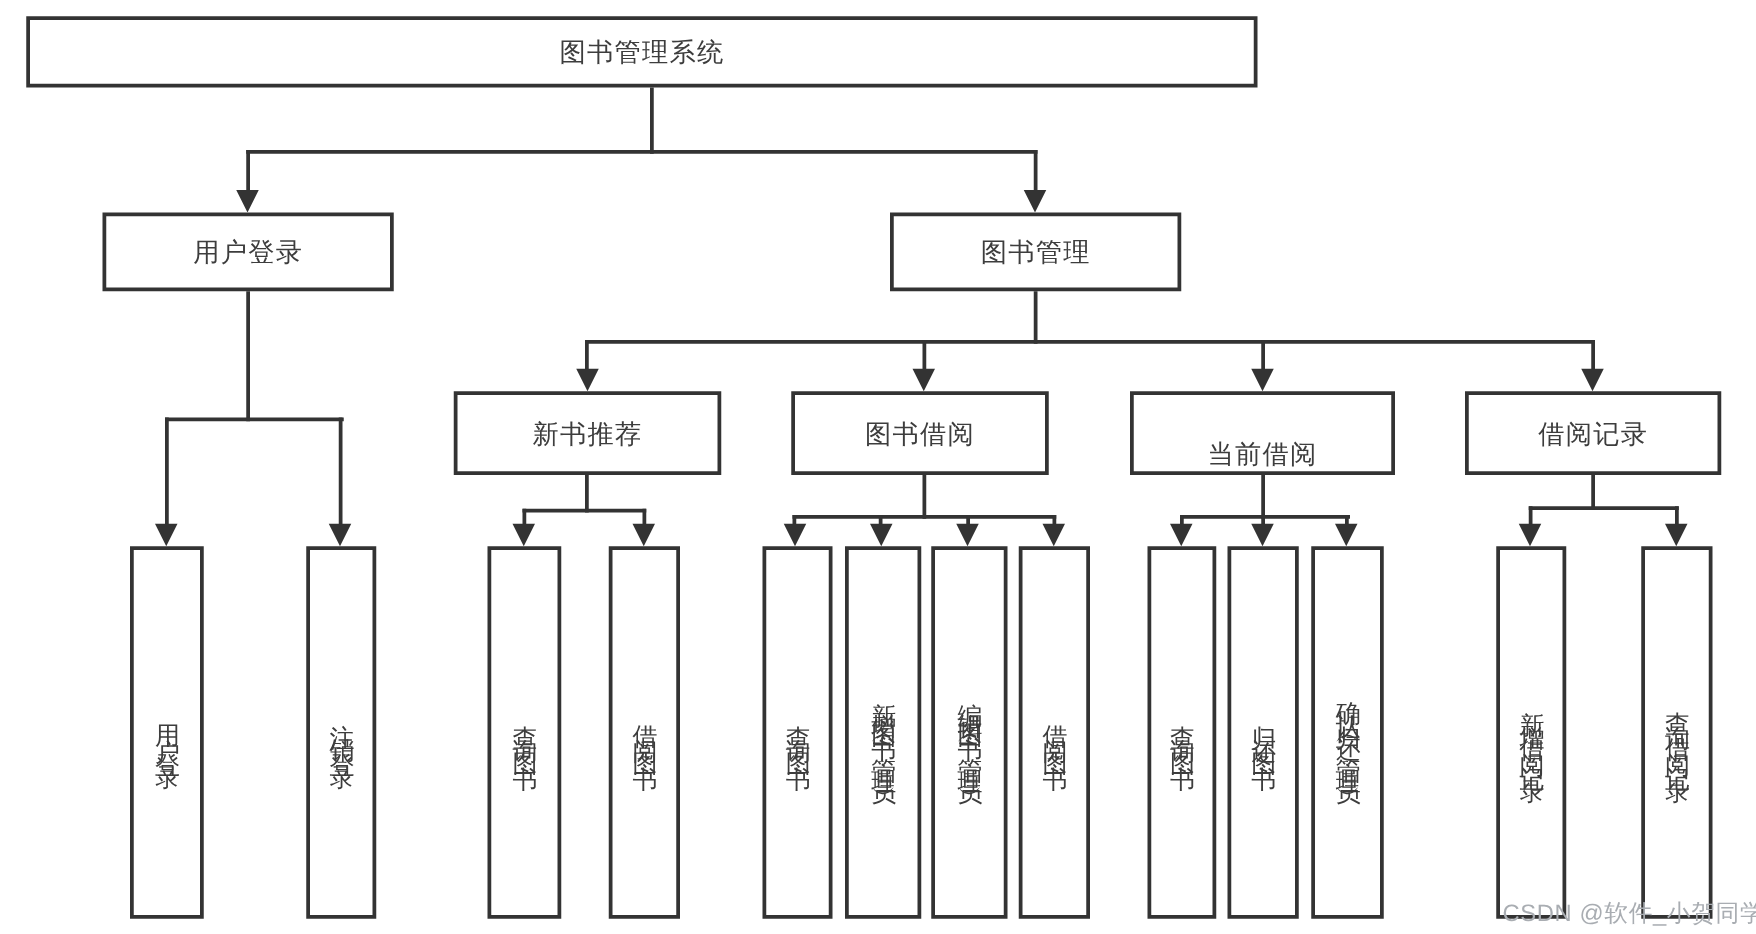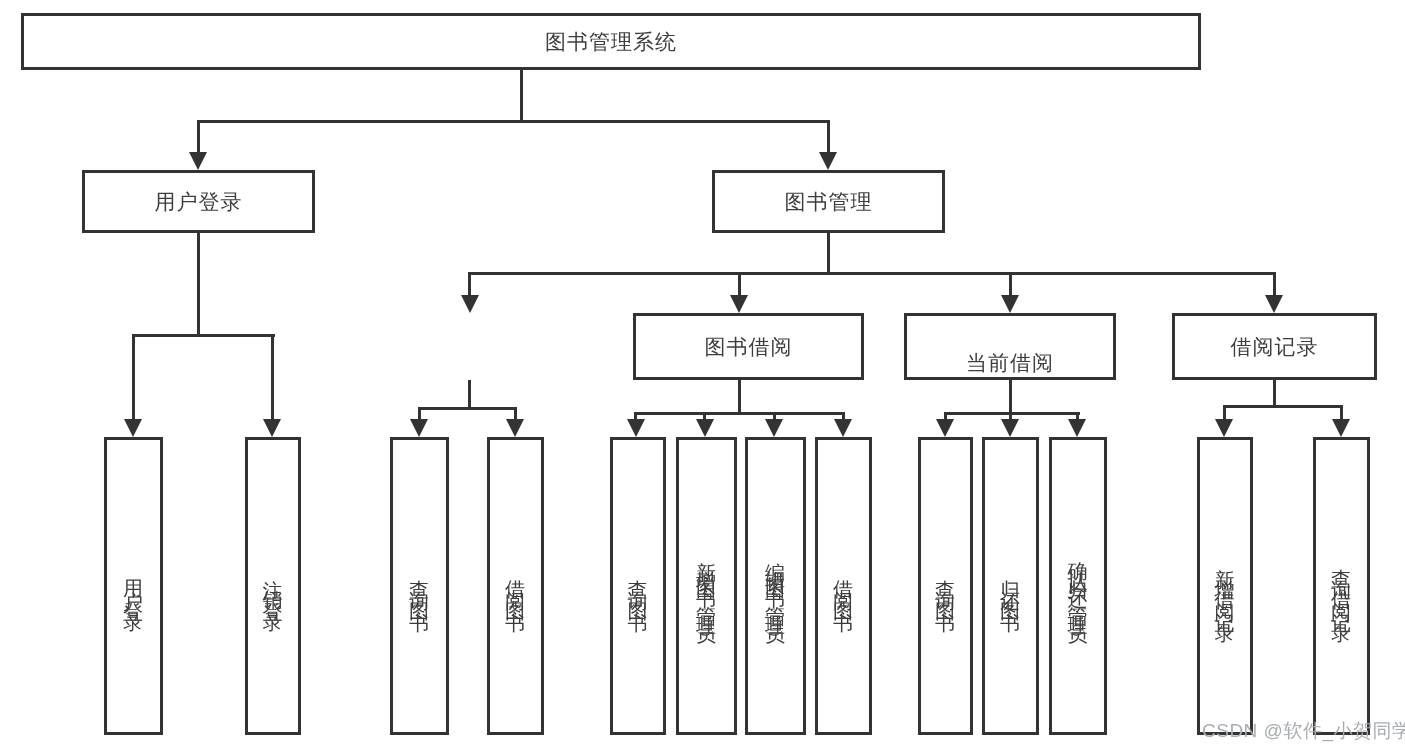--- a/index.html
+++ b/index.html
@@ -56,21 +56,21 @@
     white-space: nowrap;
     z-index: 5;
     margin-left: 16px;
   }
 </style>
 </head>
 <body>
 
 <div class="canvas">
 
-  <div class="box h" style="left:21px; top:13px; width:1180px; height:57px;">
+  <div class="box h" style="left:21px; top:13px; width:985px; height:57px;">
     <span>图书管理系统</span>
   </div>
 
   <div class="vl" style="left:520px; top:70px; height:53px;"></div>
   <div class="hl" style="left:197px; top:120px; width:633px;"></div>
   <div class="vl" style="left:197px; top:120px; height:34px;"></div>
   <div class="ah" style="left:189px; top:152px;"></div>
   <div class="vl" style="left:827px; top:120px; height:34px;"></div>
   <div class="ah" style="left:819px; top:152px;"></div>
 
@@ -92,21 +92,24 @@
   <div class="hl" style="left:468px; top:272px; width:808px;"></div>
   <div class="vl" style="left:468px; top:272px; height:29px;"></div>
   <div class="ah" style="left:461px; top:295px;"></div>
   <div class="vl" style="left:738px; top:272px; height:29px;"></div>
   <div class="ah" style="left:730px; top:295px;"></div>
   <div class="vl" style="left:1009px; top:272px; height:29px;"></div>
   <div class="ah" style="left:1001px; top:295px;"></div>
   <div class="vl" style="left:1273px; top:272px; height:29px;"></div>
   <div class="ah" style="left:1265px; top:295px;"></div>
 
-  <div class="box h" style="left:633px; top:313px; width:231px; height:67px;">
+  <div class="box h" style="left:363px; top:313px; width:214px; height:67px;">
+    <span>新书推荐</span>
+  </div>
+  <div class="box h" style="left:633px; top:313px; width:206px; height:67px;">
     <span>图书借阅</span>
   </div>
   <div class="box h" style="left:904px; top:313px; width:212px; height:67px;align-items:flex-end;">
     <span>当前借阅</span>
   </div>
   <div class="box h" style="left:1172px; top:313px; width:205px; height:67px;">
     <span>借阅记录</span>
   </div>
 
   <div class="vl" style="left:468px; top:380px; height:30px;"></div>

